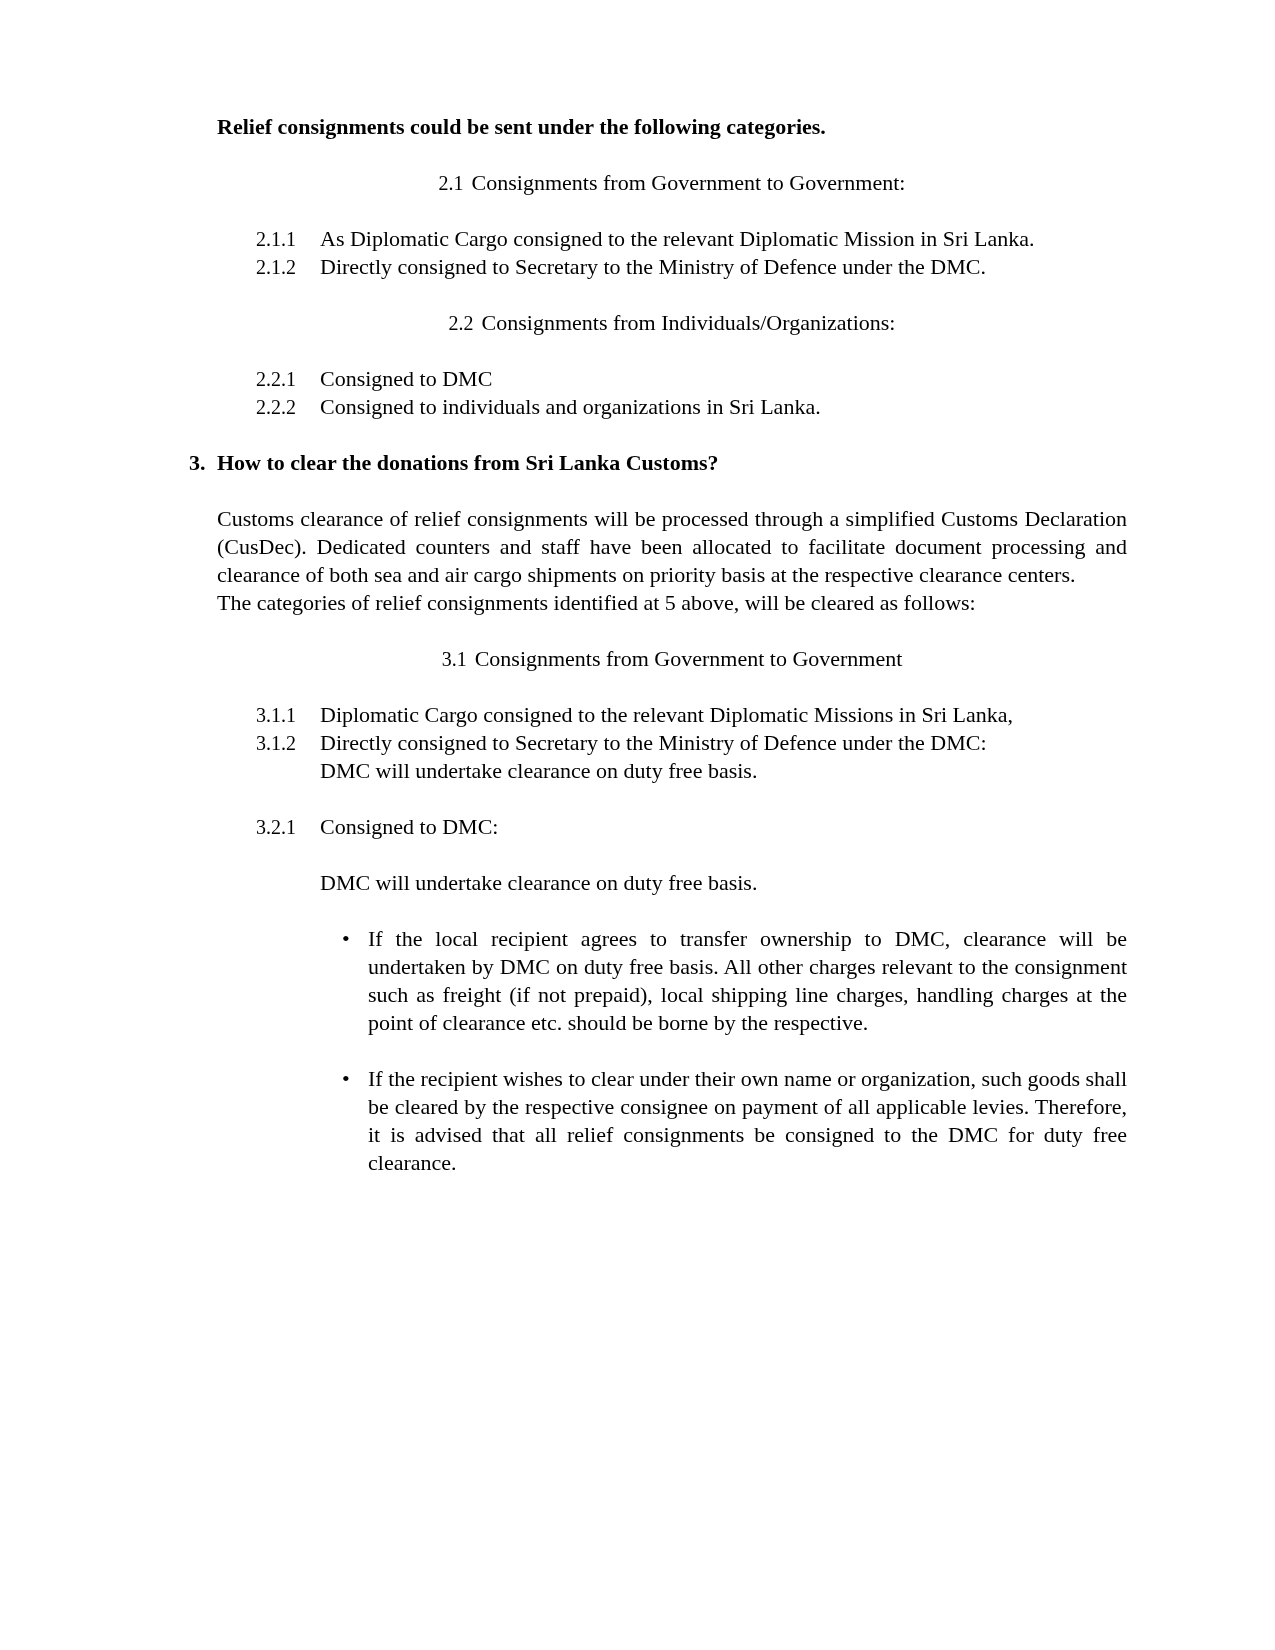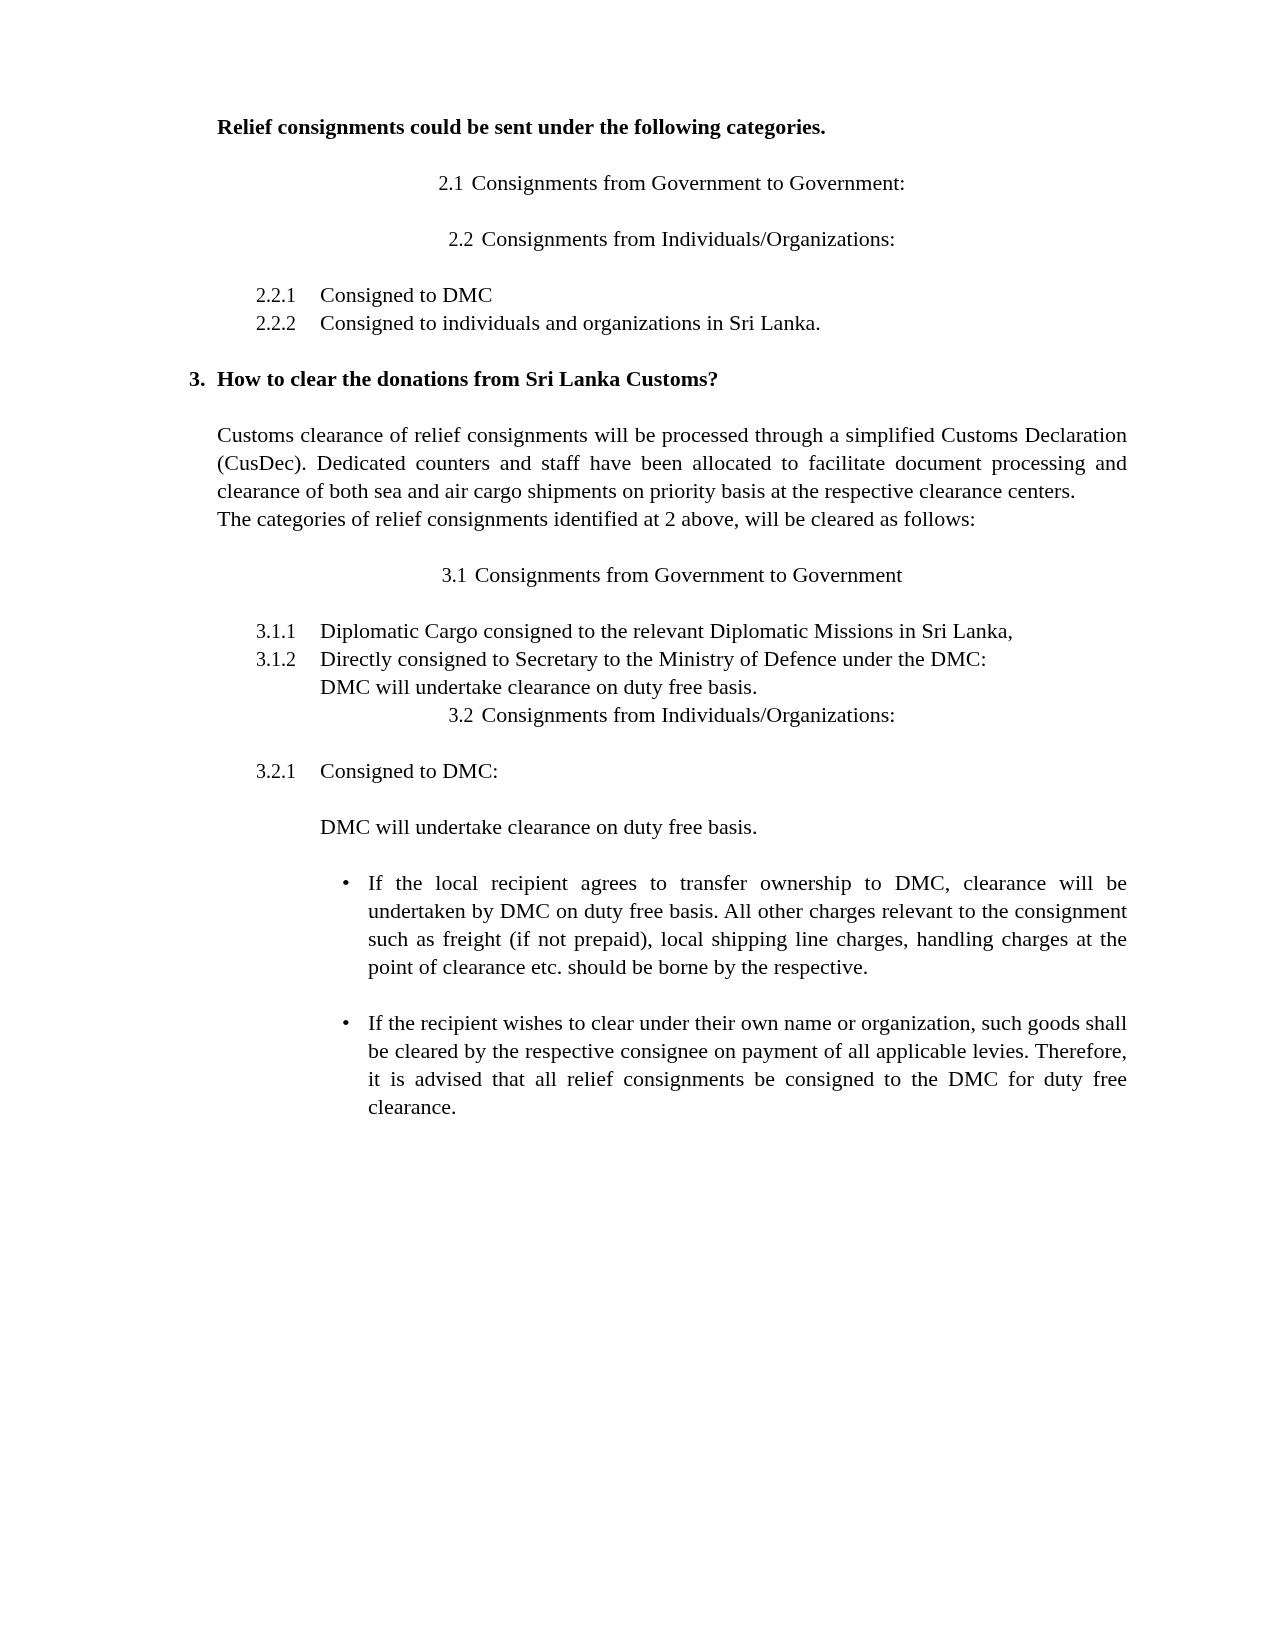--- a/index.html
+++ b/index.html
@@ -58,20 +58,30 @@
 
 <div class="page">
   <div class="content">
 
     <div class="bold">Relief consignments could be sent under the following categories.</div>
 
     <div class="l1 gap">
       <span class="lnum1">2.1</span><span>Consignments from Government to Government:</span>
     </div>
 
+    <div class="gap">
+      <div class="l2">
+        <span class="lnum2">2.1.1</span>
+        <div>As Diplomatic Cargo consigned to the relevant Diplomatic Mission in Sri Lanka.</div>
+      </div>
+      <div class="l2">
+        <span class="lnum2">2.1.2</span>
+        <div>Directly consigned to Secretary to the Ministry of Defence under the DMC.</div>
+      </div>
+    </div>
 
     <div class="l1 gap">
       <span class="lnum1">2.2</span><span>Consignments from Individuals/Organizations:</span>
     </div>
 
     <div class="gap">
       <div class="l2">
         <span class="lnum2">2.2.1</span>
         <div>Consigned to DMC</div>
       </div>
@@ -80,38 +90,35 @@
         <div>Consigned to individuals and organizations in Sri Lanka.</div>
       </div>
     </div>
 
     <div class="h3row bold gap">
       <span class="hnum">3.</span>
       <span>How to clear the donations from Sri Lanka Customs?</span>
     </div>
 
     <div class="just gap">Customs clearance of relief consignments will be processed through a simplified Customs Declaration (CusDec). Dedicated counters and staff have been allocated to facilitate document processing and clearance of both sea and air cargo shipments on priority basis at the respective clearance centers.</div>
-    <div class="just">The categories of relief consignments identified at 2 above, will be cleared as follows:</div>
+    <div class="just">The categories of relief consignments identified at 5 above, will be cleared as follows:</div>
 
     <div class="l1 gap">
       <span class="lnum1">3.1</span><span>Consignments from Government to Government</span>
     </div>
 
     <div class="gap">
       <div class="l2">
         <span class="lnum2">3.1.1</span>
         <div>Diplomatic Cargo consigned to the relevant Diplomatic Missions in Sri Lanka,</div>
       </div>
       <div class="l2">
         <span class="lnum2">3.1.2</span>
         <div>Directly consigned to Secretary to the Ministry of Defence under the DMC:</div>
         <div>DMC will undertake clearance on duty free basis.</div>
-      </div>
-      <div class="l1">
-        <span class="lnum1">3.2</span><span>Consignments from Individuals/Organizations:</span>
       </div>
     </div>
 
     <div class="l2 gap">
       <span class="lnum2">3.2.1</span>
       <div>Consigned to DMC:</div>
       <div class="gap">DMC will undertake clearance on duty free basis.</div>
     </div>
 
 

